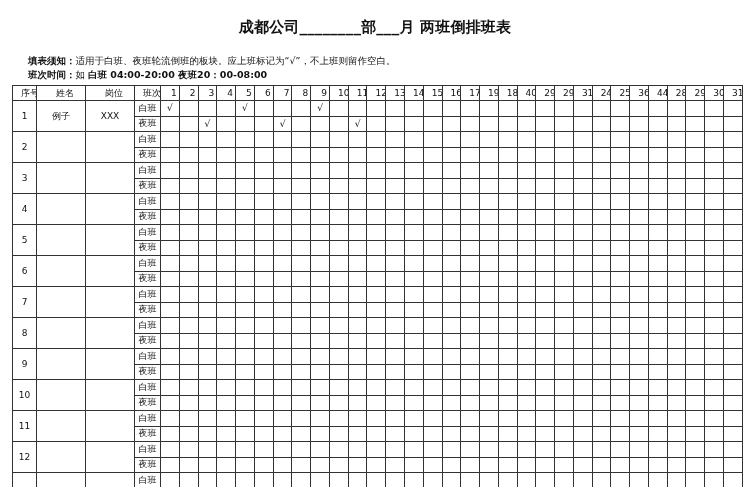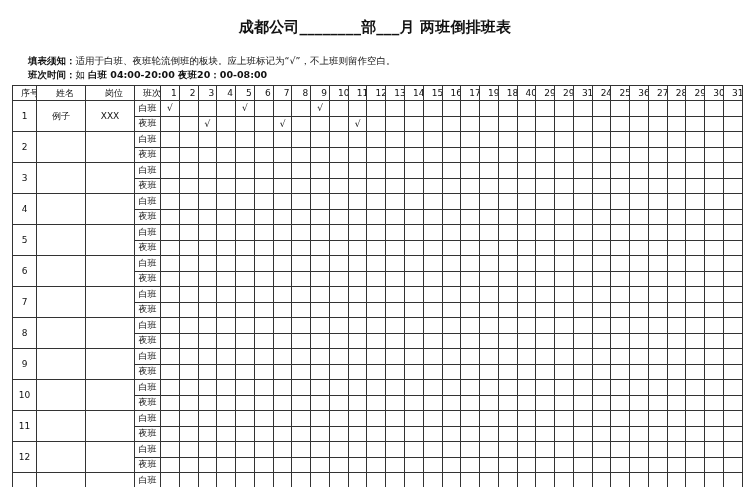--- a/index.html
+++ b/index.html
@@ -88,21 +88,21 @@
           <th>17</th>
           <th>19</th>
           <th>18</th>
           <th>40</th>
           <th>29</th>
           <th>29</th>
           <th>31</th>
           <th>24</th>
           <th>25</th>
           <th>36</th>
-          <th>27</th>
+          <th>44</th>
           <th>28</th>
           <th>29</th>
           <th>30</th>
           <th>31</th>
         </tr>
       </thead>
   <tbody id="body">
         <tr>
           <td rowspan="2">1</td>
           <td rowspan="2">例子</td>

